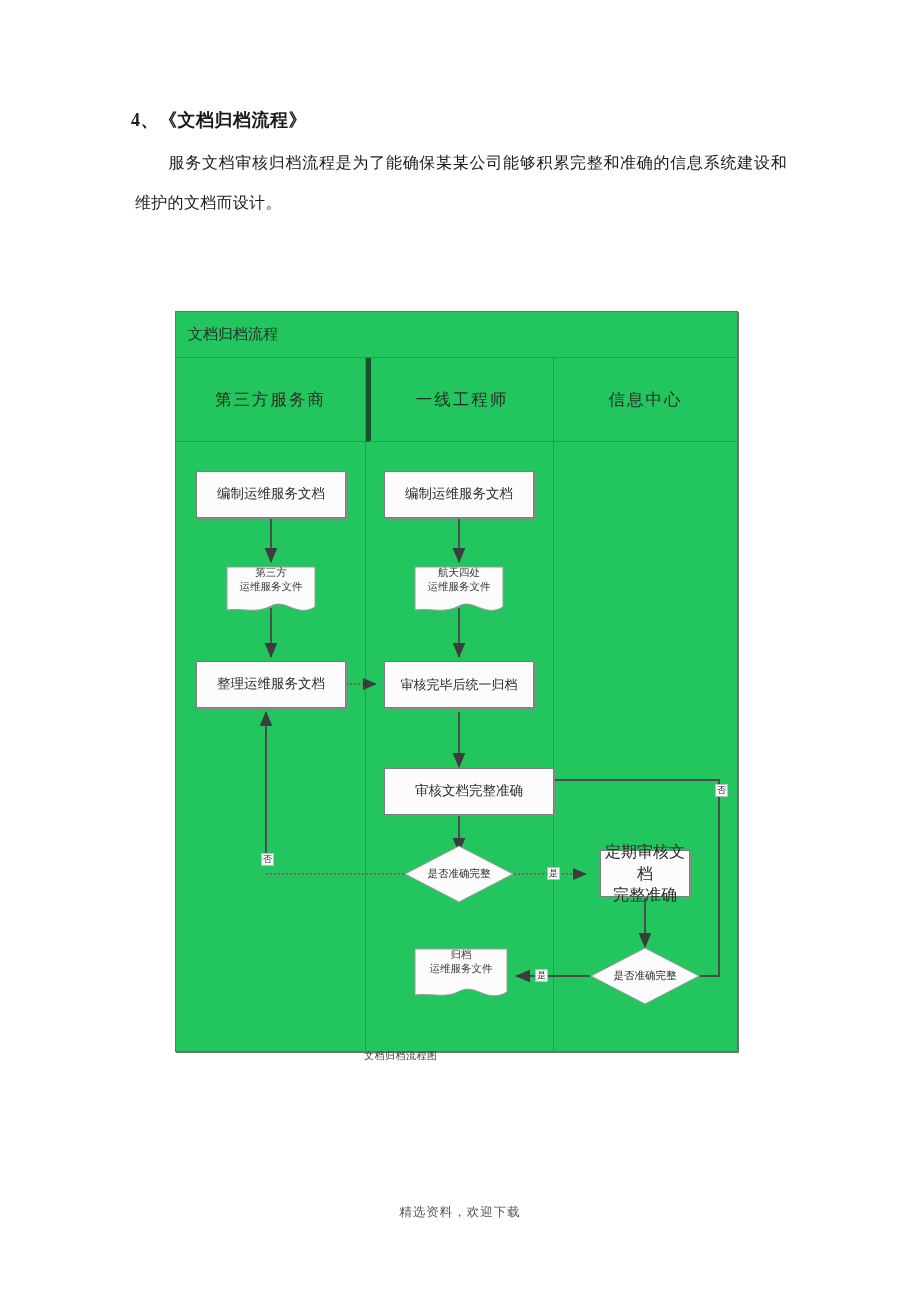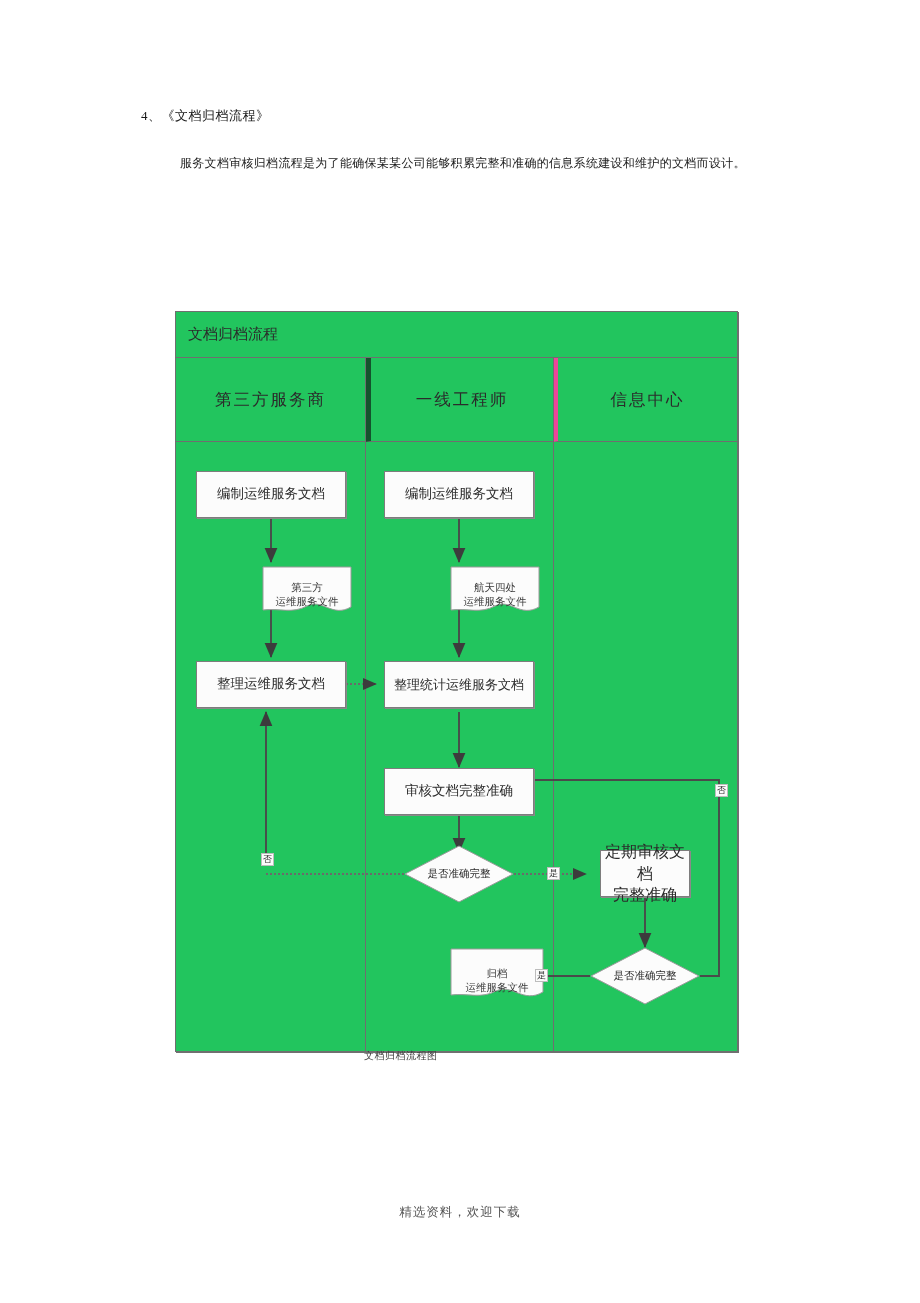--- a/index.html
+++ b/index.html
@@ -9,25 +9,25 @@
     font-family:"Liberation Serif","DejaVu Serif",serif;
     color:#1a1a1a;
     position:relative;
     overflow:hidden;
   }
   .page{position:relative;width:920px;height:1303px;}
 
   
   .prose{position:absolute;left:131px;top:106px;width:660px;}
   .heading{
-    font-size:13px;font-weight:normal;letter-spacing:.5px;
-    line-height:1.6;margin:0 0 8px 10px;
+    font-size:18px;font-weight:bold;letter-spacing:.5px;
+    line-height:1.6;margin:0 0 8px 0;
   }
   .para{
-    font-size:12px;line-height:40px;margin:16px;
+    font-size:16px;line-height:40px;margin:4px;
     text-align:justify;letter-spacing:.3px;
   }
   .para .indent{display:inline-block;width:33px;}
   .para b{font-weight:bold;}
 
   
   .chart{
     position:absolute;left:175px;top:311px;
     width:563px;height:741px;
     background:#22c55e;
@@ -45,21 +45,21 @@
   }
   .lane-head{
     position:absolute;top:46px;height:84px;
     box-sizing:border-box;
     border-bottom:1px solid #6f6f6f;
     display:flex;align-items:center;justify-content:center;
     font-size:16.5px;color:#2b2b2b;letter-spacing:2px;
   }
   .lane-head.l1{left:0;width:189px;}
   .lane-head.l2{left:189px;width:188px;border-left:6px solid #14532d;}
-  .lane-head.l3{left:377px;width:184px;border-left:5px solid #ec4899;}
+  .lane-head.l3{left:377px;width:184px;border-left:1px solid #ec4899;}
 
   .lane-div{
     position:absolute;top:46px;bottom:0;width:0;
     border-left:1px solid #6f6f6f;
   }
   .lane-div.d1{left:189px;}
   .lane-div.d2{left:377px;}
 
   
   .wires{position:absolute;left:0;top:0;width:563px;height:741px;overflow:visible;}
@@ -69,23 +69,22 @@
   .proc{
     background:#fcfcfc;
     border:1px solid #7d7d7d;
     box-shadow:1px 1px 0 #8a8a8a;
     display:flex;align-items:center;justify-content:center;
     text-align:center;color:#2b2b2b;
     line-height:1.35;
   }
   .docshape{
     position:absolute;color:#3a3a3a;text-align:center;
-    display:flex;align-items:flex-end;justify-content:center;
+    display:flex;align-items:flex-start;justify-content:center;
     line-height:1.35;
-    margin-left:36px;
   }
   .docshape svg{position:absolute;left:0;top:0;}
   .docshape span{position:relative;z-index:2;padding-bottom:7px;}
   .diamond{
     position:absolute;color:#2b2b2b;text-align:center;
     display:flex;align-items:center;justify-content:center;
     line-height:1.2;
   }
   .diamond svg{position:absolute;left:0;top:0;}
   .diamond span{position:relative;z-index:2;}
@@ -191,24 +190,24 @@
     </div>
 
     <div class="docshape" style="left:238px;top:254px;width:90px;height:50px;font-size:10.5px;">
       <svg width="90" height="50" viewBox="0 0 90 50">
         <path d="M1,1 L89,1 L89,41 C70,52 60,32 45,40 C30,48 18,42 1,44 Z" fill="#fcfcfc" stroke="#9a9a9a" stroke-width="1"></path>
       </svg>
       <span><span>航天四处</span><br><span>运维服务文件</span></span>
     </div>
 
     <div class="node proc" style="left:208px;top:349px;width:150px;height:47px;font-size:13px;">
-      <span>整理统计运维服务文档</span>
-    </div>
-
-    <div class="node proc" style="left:208px;top:456px;width:150px;height:47px;font-size:13.5px;">
+      <span>审核完毕后统一归档</span>
+    </div>
+
+    <div class="node proc" style="left:208px;top:456px;width:170px;height:47px;font-size:13.5px;">
       <span>审核文档完整准确</span>
     </div>
 
     <div class="diamond" style="left:228px;top:533px;width:110px;height:58px;font-size:10.5px;">
       <svg width="110" height="58" viewBox="0 0 110 58">
         <path d="M55,1 L109,29 L55,57 L1,29 Z" fill="#fcfcfc" stroke="#9a9a9a" stroke-width="1"></path>
       </svg>
       <span>是否准确完整</span>
     </div>
 

